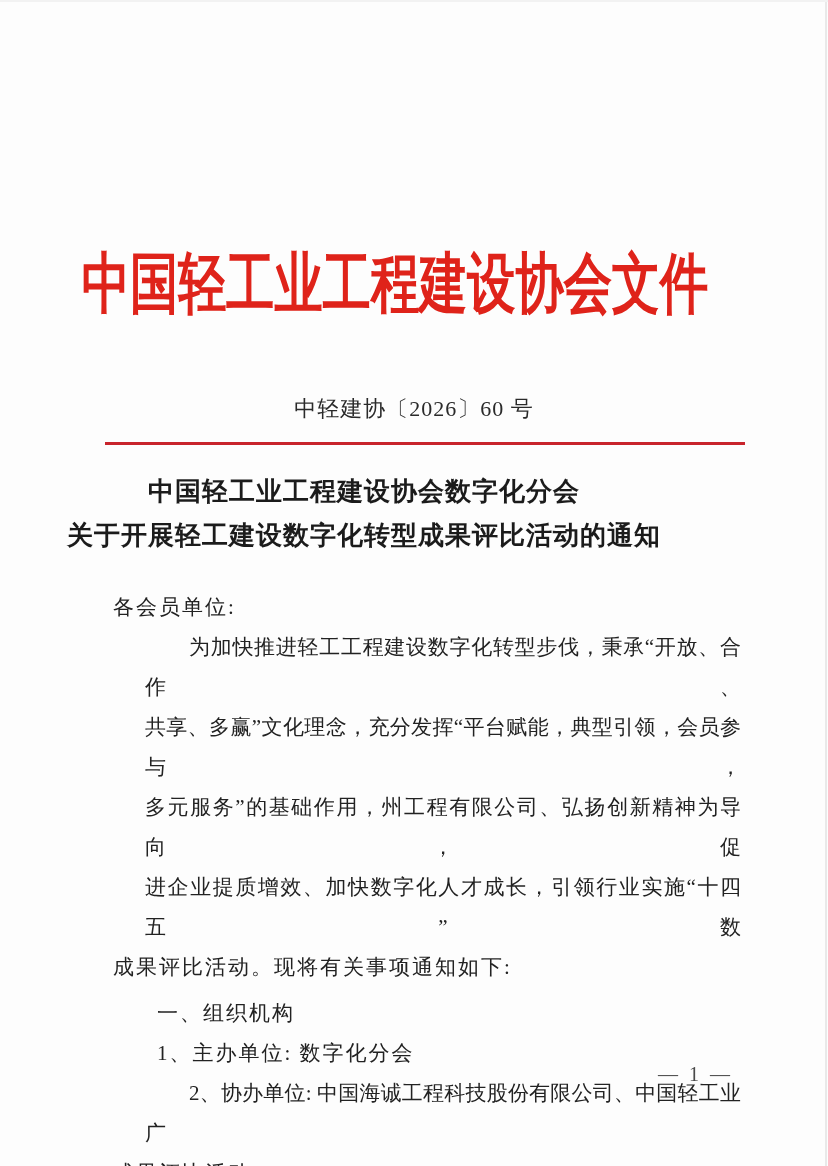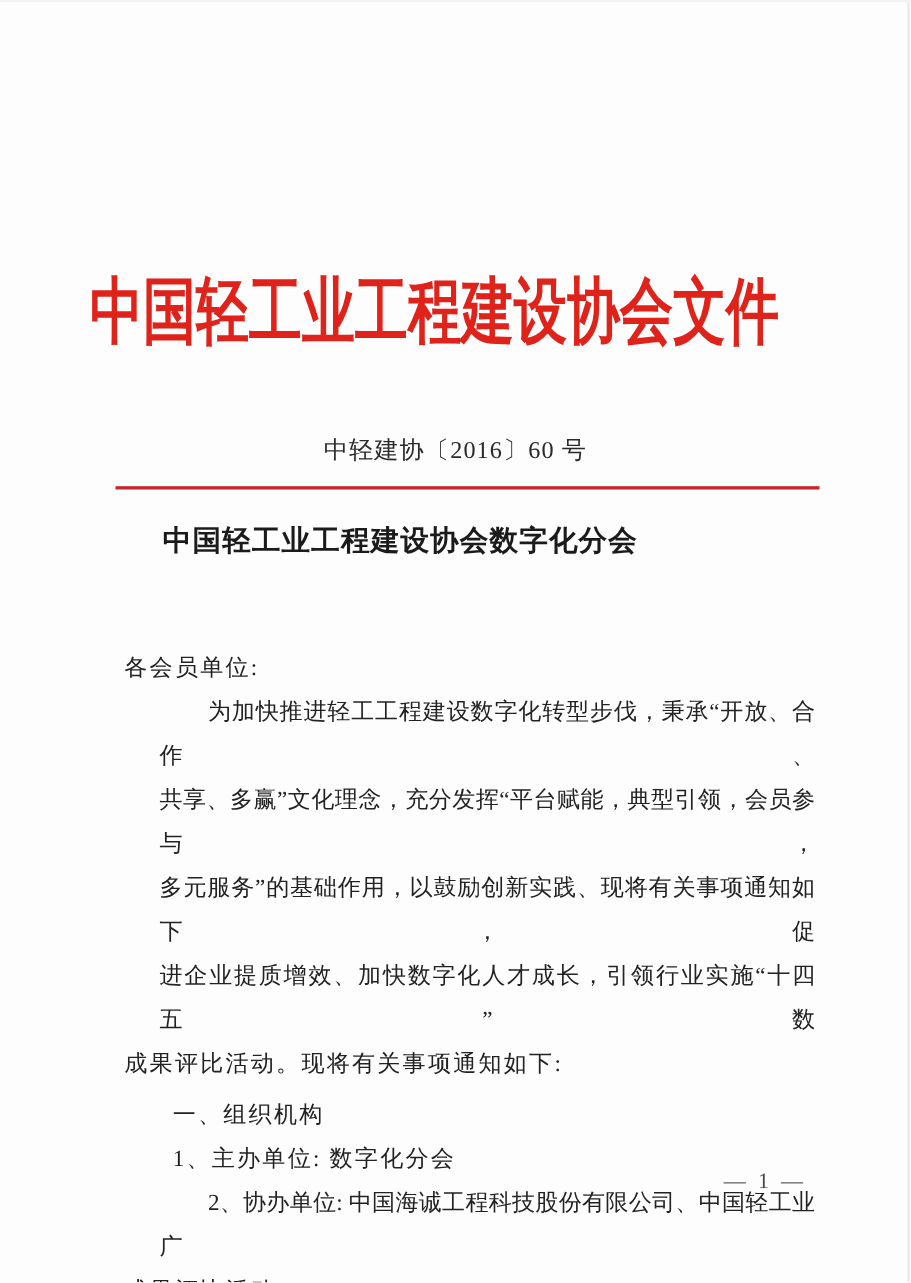--- a/index.html
+++ b/index.html
@@ -125,34 +125,35 @@
 </style>
 </head>
 <body>
 
 <div class="page">
 
   <div class="letterhead-wrap">
     <div class="letterhead">中国轻工业工程建设协会文件</div>
   </div>
 
-  <div class="doc-number">中轻建协〔2016〕60 号</div>
+  <div class="doc-number">中轻建协〔2026〕60 号</div>
 
   <div class="red-divider"></div>
 
   <div class="notice-title">
     <div>中国轻工业工程建设协会数字化分会</div>
+    <div>关于开展轻工建设数字化转型成果评比活动的通知</div>
   </div>
 
   <div class="doc-body">
     <div class="line">各会员单位:</div>
 
     <div class="line fill indent">为加快推进轻工工程建设数字化转型步伐，秉承“开放、合作、</div>
     <div class="line fill">共享、多赢”文化理念，充分发挥“平台赋能，典型引领，会员参与，</div>
-    <div class="line fill">多元服务”的基础作用，以鼓励创新实践、现将有关事项通知如下，促</div>
+    <div class="line fill">多元服务”的基础作用，州工程有限公司、弘扬创新精神为导向，促</div>
     <div class="line fill">进企业提质增效、加快数字化人才成长，引领行业实施“十四五”数</div>
     <div class="line">成果评比活动。现将有关事项通知如下:</div>
 
     <div class="line indent section-heading">一、组织机构</div>
 
     <div class="line indent">1、主办单位: 数字化分会</div>
 
     <div class="line fill indent">2、协办单位: 中国海诚工程科技股份有限公司、中国轻工业广</div>
     <div class="line">成果评比活动、</div>
   </div>

